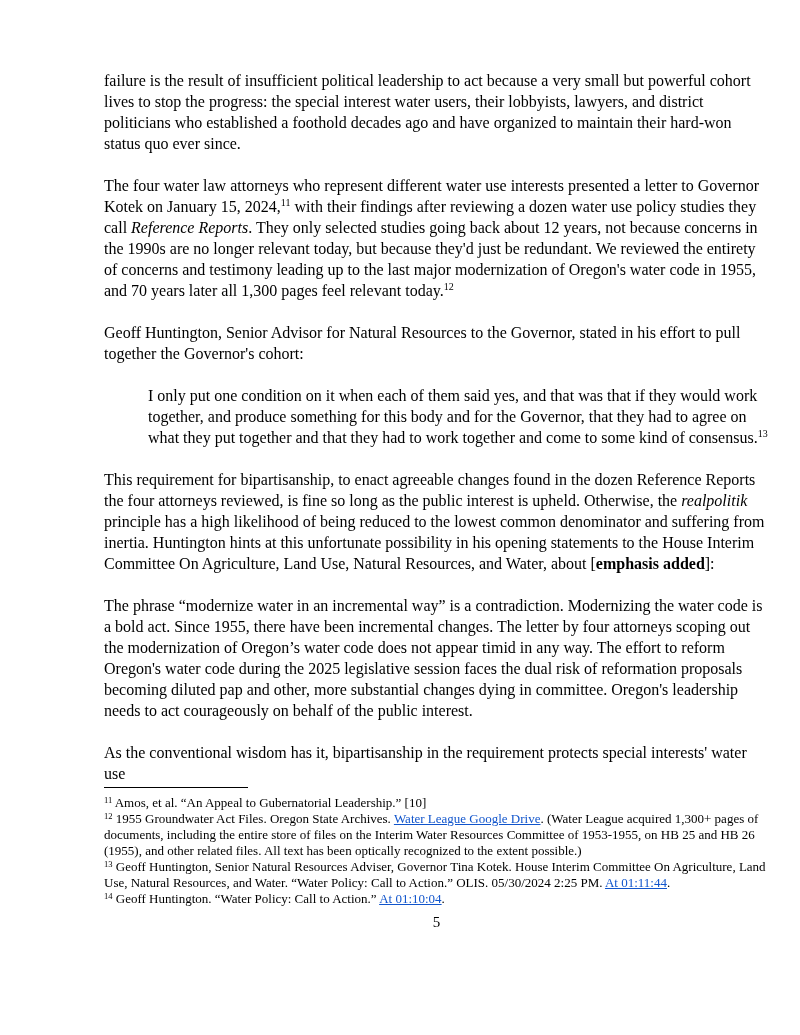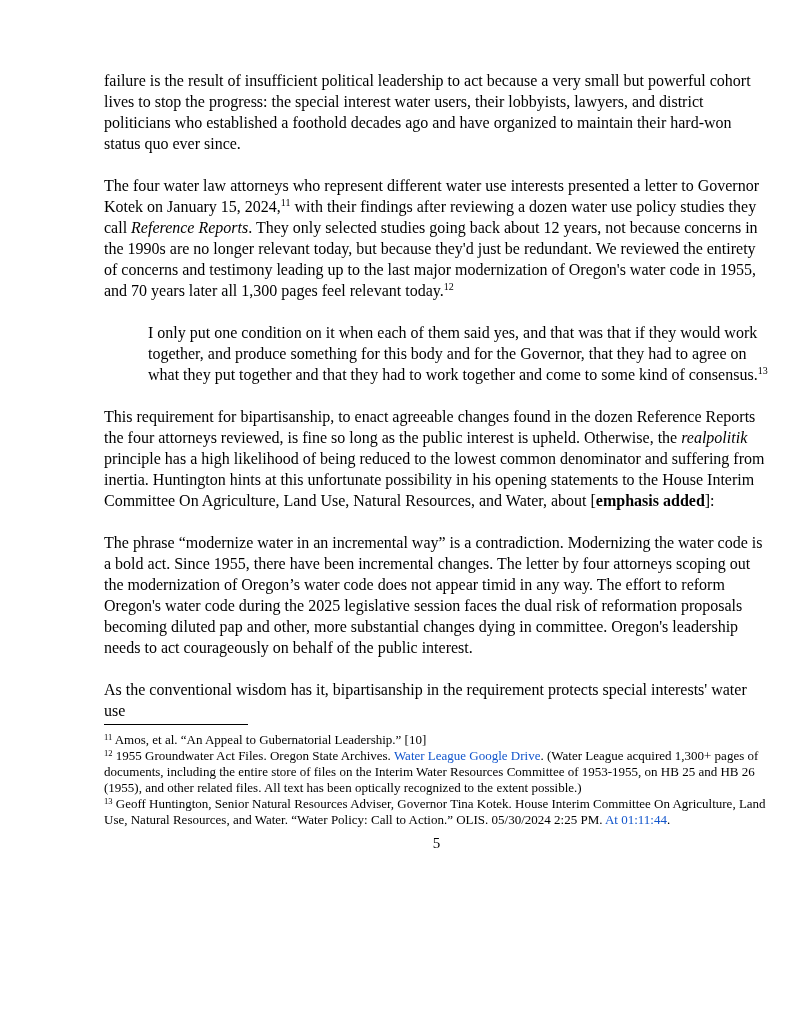--- a/index.html
+++ b/index.html
@@ -31,20 +31,21 @@
   sup {
     font-size: 10px;
     line-height: 0;
     vertical-align: baseline;
     position: relative;
     top: -6px;
     text-align: center;
   }
   a.doc-link {
     color: var(--link-color);
+    text-decoration: underline;
     cursor: pointer;
   }
   .footnote-sep {
     border: 0;
     border-top: 1px solid #000;
     width: 144px;
     margin: 3px 0 7px 0;
   }
   .footnotes {
     font-size: 13px;
@@ -58,27 +59,29 @@
     margin-top: 7px;
   }
 </style>
 </head>
 <body>
 
 <div class="page">
   <div class="content">
       <div class="para"><span>failure is the result of insufficient political leadership to act because a very small but powerful cohort lives to stop the progress: the special interest water users, their lobbyists, lawyers, and district politicians who established a foothold decades ago and have organized to maintain their hard-won status quo ever since.</span></div>
       <div class="para"><span>The four water law attorneys who represent different water use interests presented a letter to Governor Kotek on January 15, 2024,</span><sup>11</sup><span> with their findings after reviewing a dozen water use policy studies they call </span><span class="it">Reference Reports</span><span>. They only selected studies going back about 12 years, not because concerns in the 1990s are no longer relevant today, but because they'd just be redundant. We reviewed the entirety of concerns and testimony leading up to the last major modernization of Oregon's water code in 1955, and 70 years later all 1,300 pages feel relevant today.</span><sup>12</sup></div>
+      <div class="para"><span>Geoff Huntington, Senior Advisor for Natural Resources to the Governor, stated in his effort to pull together the Governor's cohort:</span></div>
       <div class="quote"><span>I only put one condition on it when each of them said yes, and that was that if they would work together, and produce something for this body and for the Governor, that they had to agree on what they put together and that they had to work together and come to some kind of consensus.</span><sup>13</sup></div>
       <div class="para"><span>This requirement for bipartisanship, to enact agreeable changes found in the dozen Reference Reports the four attorneys reviewed, is fine so long as the public interest is upheld. Otherwise, the </span><span class="it">realpolitik</span><span> principle has a high likelihood of being reduced to the lowest common denominator and suffering from inertia. Huntington hints at this unfortunate possibility in his opening statements to the House Interim Committee On Agriculture, Land Use, Natural Resources, and Water, about [</span><span class="bd">emphasis added</span><span>]:</span></div>
       <div class="para"><span>The phrase “modernize water in an incremental way” is a contradiction. Modernizing the water code is a bold act. Since 1955, there have been incremental changes. The letter by four attorneys scoping out the modernization of Oregon’s water code does not appear timid in any way. The effort to reform Oregon's water code during the 2025 legislative session faces the dual risk of reformation proposals becoming diluted pap and other, more substantial changes dying in committee. Oregon's leadership needs to act courageously on behalf of the public interest.</span></div>
       <div class="para"><span>As the conventional wisdom has it, bipartisanship in the requirement protects special interests' water use</span></div>
     </div>
   <div class="footnote-area">
     <hr class="footnote-sep">
     <div class="footnotes">
         <div class="footnote"><sup>11</sup><span> Amos, et al. “An Appeal to Gubernatorial Leadership.” [10]</span></div>
         <div class="footnote"><sup>12</sup><span> 1955 Groundwater Act Files. Oregon State Archives. </span><a class="doc-link">Water League Google Drive</a><span>. (Water League acquired 1,300+ pages of documents, including the entire store of files on the Interim Water Resources Committee of 1953-1955, on HB 25 and HB 26 (1955), and other related files. All text has been optically recognized to the extent possible.)</span></div>
         <div class="footnote"><sup>13</sup><span> Geoff Huntington, Senior Natural Resources Adviser, Governor Tina Kotek. House Interim Committee On Agriculture, Land Use, Natural Resources, and Water. “Water Policy: Call to Action.” OLIS. 05/30/2024 2:25 PM. </span><a class="doc-link">At 01:11:44</a><span>.</span></div>
+        <div class="footnote"><sup>14</sup><span> Geoff Huntington. “Water Policy: Call to Action.” </span><a class="doc-link">At 01:10:04</a><span>.</span></div>
       </div>
   </div>
   <div class="page-number">5</div>
 </div>
 
 </body></html>

